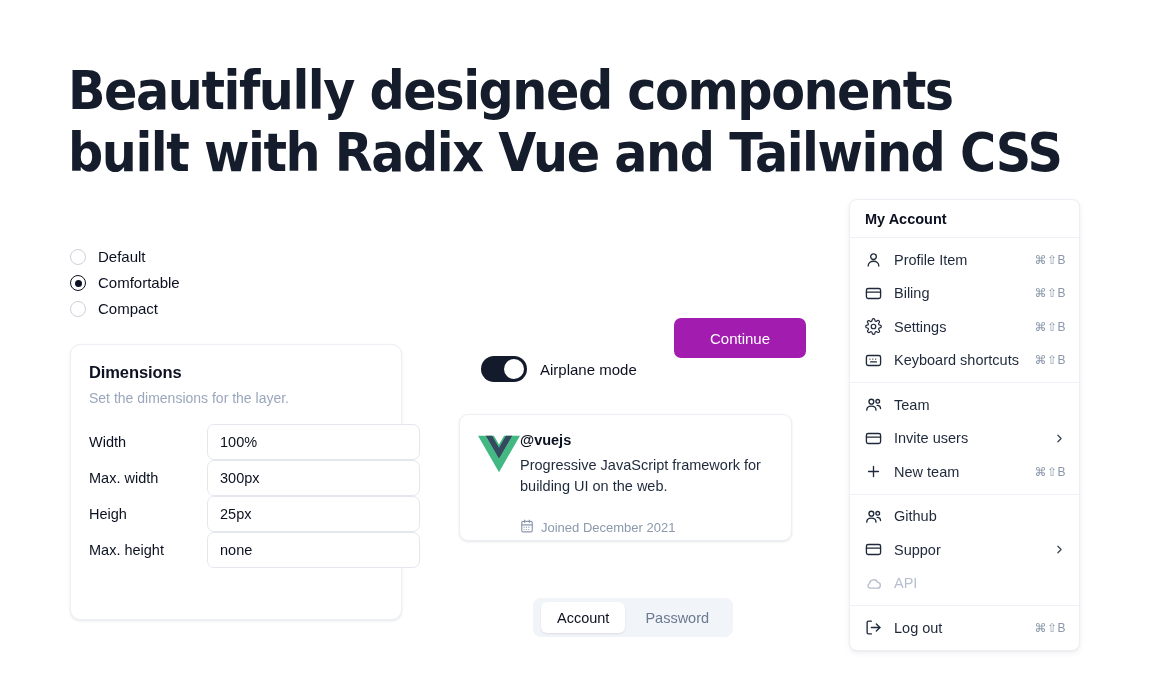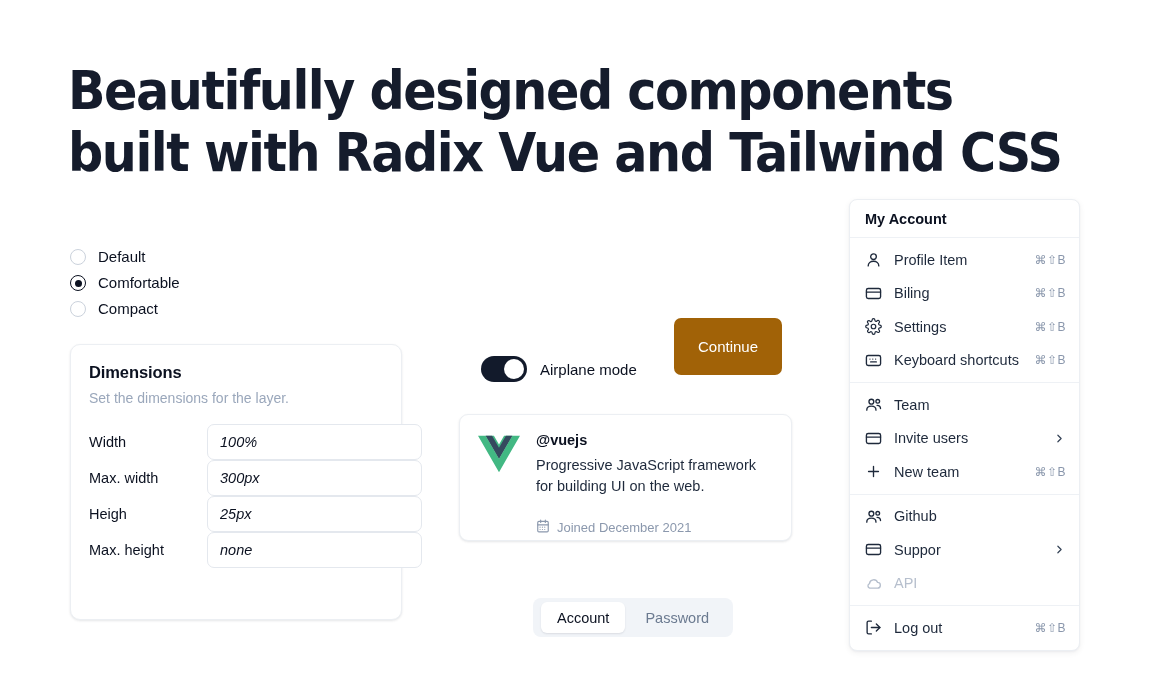--- a/index.html
+++ b/index.html
@@ -105,21 +105,20 @@
     flex: 1;
     height: 36px;
     border: 1px solid #e4e8ee;
     border-radius: 7px;
     background: #fff;
     font-family: "Liberation Sans", sans-serif;
     font-size: 14.5px;
     color: #0b1120;
     padding: 0 12px;
     outline: none;
-    font-style: italic;
   }
   .dim-input::placeholder { color: #9aa7bb; }
 
   
   .switch-row {
     position: absolute;
     left: 481px;
     top: 324px;
     display: flex;
     align-items: center;
@@ -140,46 +139,45 @@
     width: 20px; height: 20px;
     border-radius: 50%;
     background: #fff;
   }
   .switch-label { font-size: 15px; color: #0b1120; }
 
   .continue-btn {
     position: absolute;
     left: 674px;
     top: 318px;
-    height: 57px;
-    padding: 0 24px;
+    height: 40px;
+    padding: 0 36px;
     border: none;
     border-radius: 7px;
-    background: #a16207;
+    background: #a21caf;
     color: #ffffff;
     font-family: "Liberation Sans", sans-serif;
     font-size: 15px;
     font-weight: 400;
     cursor: pointer;
   }
 
   
   .vue-card {
     position: absolute;
     left: 459px;
     top: 414px;
     width: 333px;
     height: 127px;
     background: #fff;
     border: 1px solid #eceff3;
     border-radius: 9px;
     box-shadow: 0 1px 3px rgba(15,23,42,0.07), 0 1px 2px rgba(15,23,42,0.04);
     padding: 17px 18px;
     display: flex;
-    gap: 16px;
   }
   .vue-logo { width: 42px; height: 42px; flex: none; margin-top: 2px; }
   .vue-body { flex: 1; min-width: 0; }
   .vue-handle { font-size: 14.5px; font-weight: 700; color: #0b1120; }
   .vue-desc {
     margin-top: 7px;
     font-size: 14.5px;
     line-height: 21px;
     color: #1e293b;
   }

